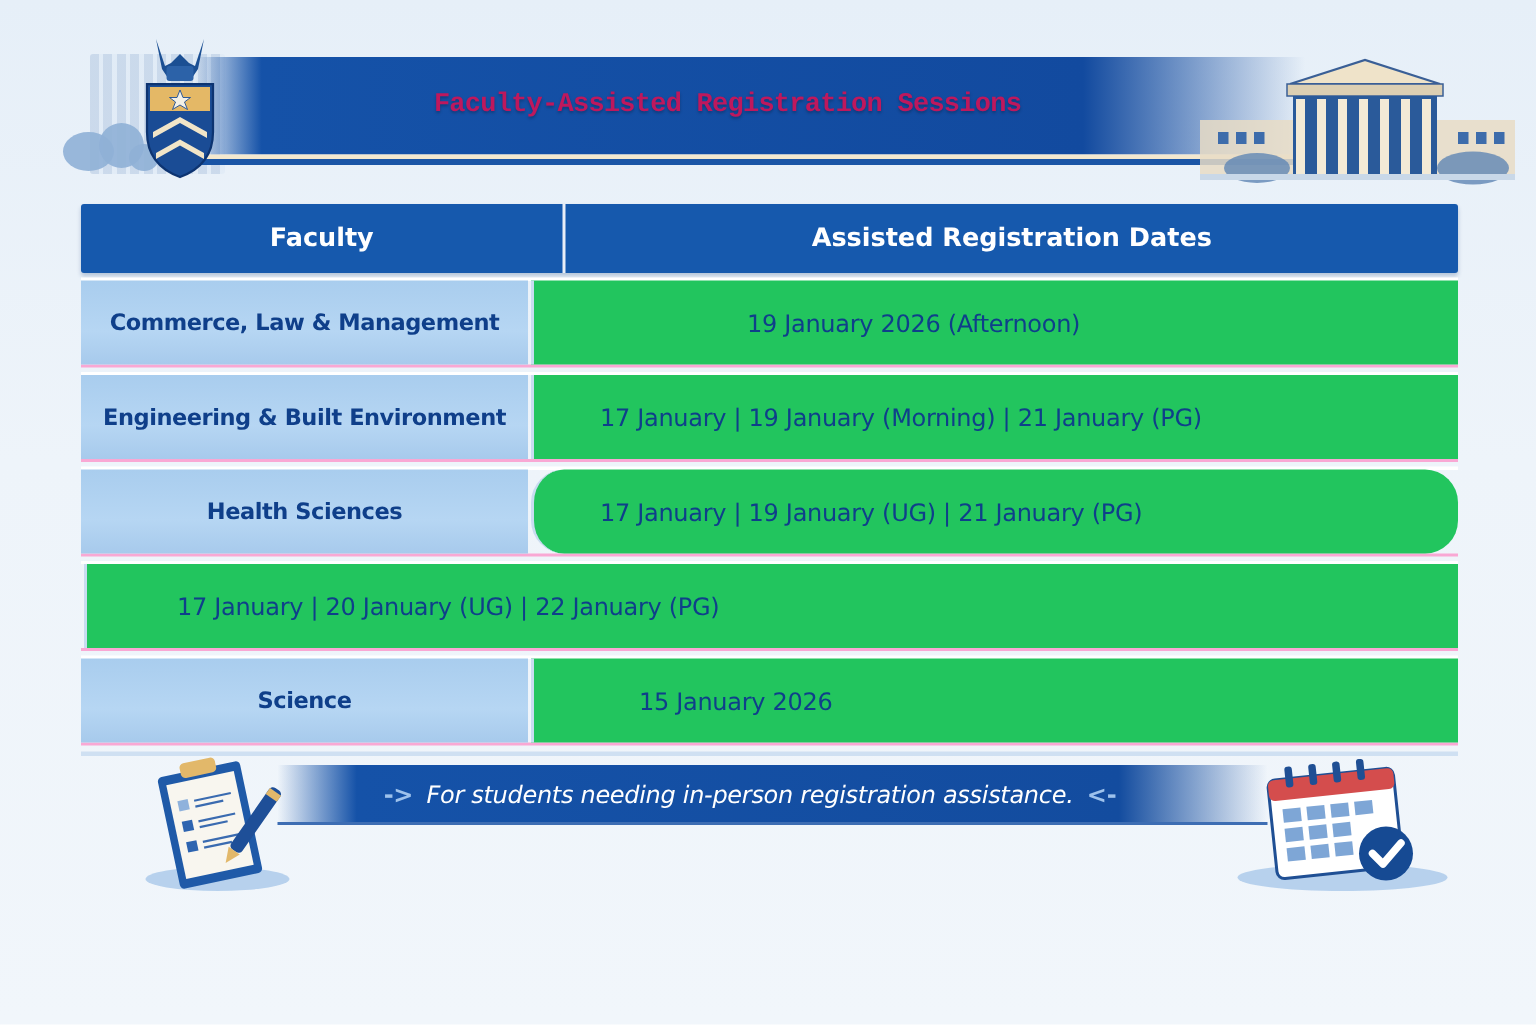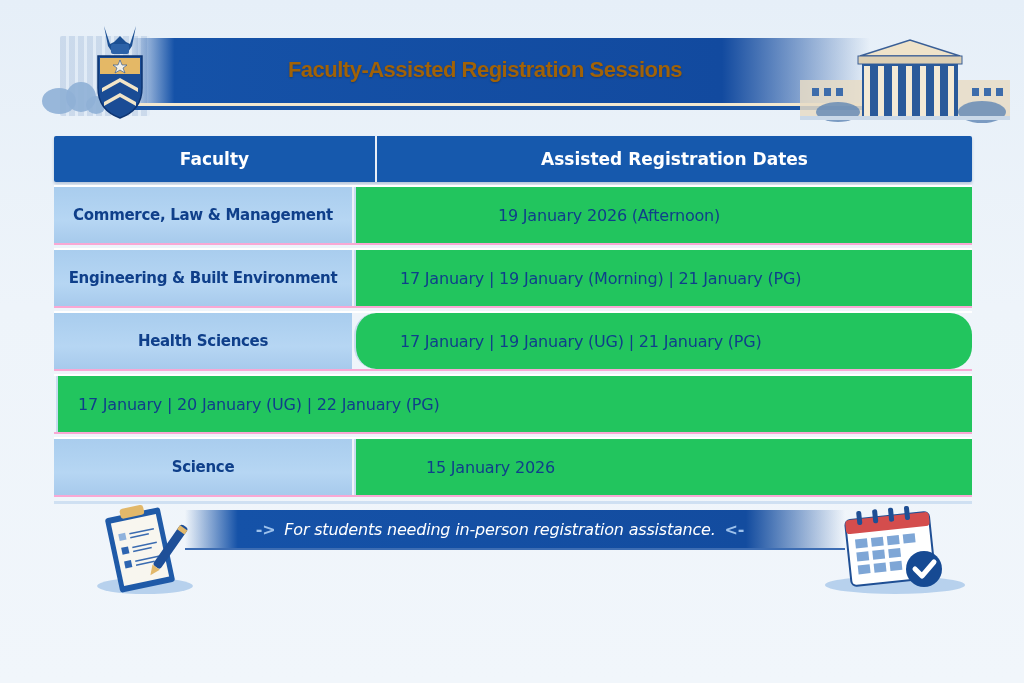--- a/index.html
+++ b/index.html
@@ -13,22 +13,22 @@
 
   
   .banner {
     position: absolute; left: 130px; top: 38px; width: 740px; height: 68px;
     background: linear-gradient(90deg, rgba(21,82,168,0) 0%, #1552a8 6%, #124a9f 80%, rgba(21,82,168,0) 100%);
     border-bottom: 3px solid #f3e8cf;
     box-shadow: 0 4px 0 #1a55a6;
   }
   .banner-title {
     position: absolute; left: 195px; top: 50px; width: 580px; text-align: center;
-    color: #a16207; font-family: Liberation Sans, sans-serif; font-weight: bold;
-    font-size: 22px; letter-spacing: -0.5px; line-height: 40px;
+    color: #be185d; font-family: Liberation Mono, monospace; font-weight: bold;
+    font-size: 18px; letter-spacing: -0.5px; line-height: 40px;
     text-shadow: 0 1px 2px rgba(0,0,0,0.25);
   }
   .left-building {
     position: absolute; left: 60px; top: 36px; width: 90px; height: 80px;
     background:
       repeating-linear-gradient(90deg, rgba(180,200,225,0.8) 0 6px, rgba(220,232,245,0.8) 6px 9px);
     opacity: 0.7; border-radius: 2px;
   }
   .tree { position: absolute; border-radius: 50%; background: #8fb0d6; opacity: 0.9; }
   .crest {
@@ -148,21 +148,21 @@
     </div>
     <div class="row">
       <div class="cell-faculty">Engineering &amp; Built Environment</div>
       <div class="cell-dates" style="padding-left:44px;">17 January | 19 January (Morning) | 21 January (PG)</div>
     </div>
     <div class="row">
       <div class="cell-faculty">Health Sciences</div>
       <div class="cell-dates" style="padding-left:44px;border-radius:22px;">17 January | 19 January (UG) | 21 January (PG)</div>
     </div>
     <div class="row">
-      <div class="cell-dates" style="padding-left:20px;text-align:right;">17 January | 20 January (UG) | 22 January (PG)</div>
+      <div class="cell-dates" style="padding-left:60px;text-align:right;">17 January | 20 January (UG) | 22 January (PG)</div>
     </div>
     <div class="row">
       <div class="cell-faculty">Science</div>
       <div class="cell-dates" style="padding-left:70px;">15 January 2026</div>
     </div>
     <div class="table-bottom"></div>
   </div>
 
   <div class="footer-banner"></div>
   <div class="footer-text">

